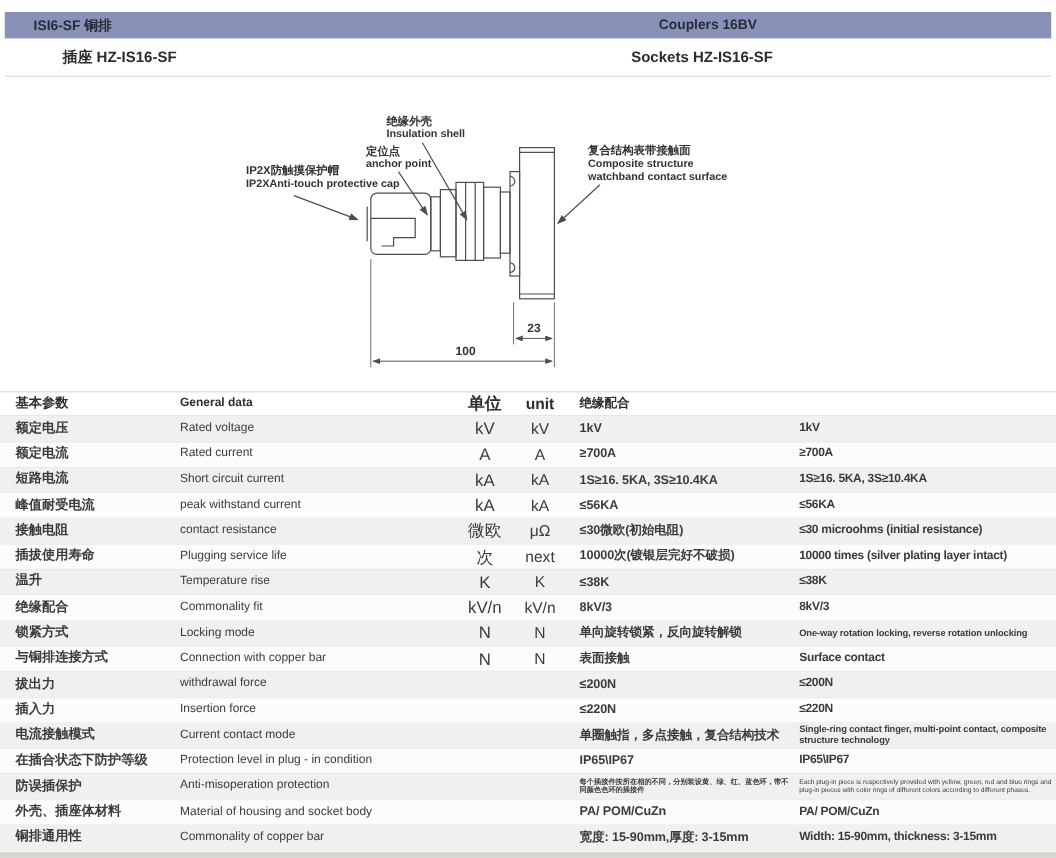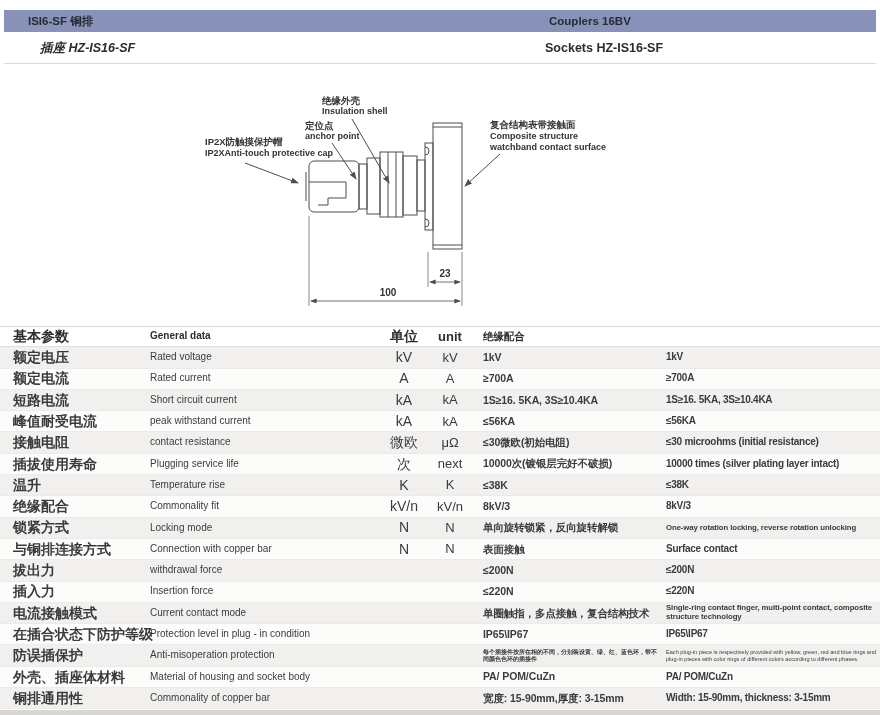--- a/index.html
+++ b/index.html
@@ -13,41 +13,41 @@
     position:absolute;left:4px;right:4px;top:10px;height:22px;
     background:#8892b8;display:flex;align-items:center;
     font-size:11.5px;font-weight:700;color:#262b36;
   }
   .topbar .left{margin-left:24px;}
   .topbar .right{position:absolute;left:545px;}
   .subtitle{
     position:absolute;left:0;right:0;top:36px;height:24px;
     display:flex;align-items:center;font-size:12.5px;font-weight:700;color:#2c2c2c;
   }
-  .subtitle .left{margin-left:40px;font-style:italic;}
-  .subtitle .right{position:absolute;left:545px;}
+  .subtitle .left{margin-left:52px;}
+  .subtitle .right{position:absolute;left:526px;}
   .subdivider{position:absolute;left:4px;right:4px;top:63px;height:1px;background:#dcdbd9;}
   
   .diagram{position:absolute;left:0;top:64px;width:880px;height:262px;}
   .diagram svg{display:block;}
   .dlbl-cn{font-size:9.5px;font-weight:700;fill:#333;}
   .dlbl-en{font-size:9px;font-weight:700;fill:#333;}
   .ddim{font-size:10px;font-weight:700;fill:#333;}
   
   .spec{position:absolute;left:0;top:326px;width:880px;}
   .trow{
     display:flex;align-items:center;height:21.3px;box-sizing:border-box;
     border-bottom:1px solid #edebe9;
   }
   .trow.odd{background:#f1f0ee;}
   .trow.even{background:#fcfcfb;}
   .thead{background:#ffffff;border-top:1px solid #dbd9d7;border-bottom:1px solid #e2e0de;}
   .thead .c{font-weight:700;color:#2e2e2e;}
   .c{box-sizing:border-box;padding:0 2px;white-space:nowrap;line-height:1.05;}
-  .c1{width:148px;padding-left:13px;font-weight:700;font-size:14px;}
+  .c1{width:148px;padding-left:13px;font-weight:700;font-size:11px;}
   .c2{width:235px;font-weight:400;font-size:10px;}
   .c3{width:42px;text-align:center;font-size:14px;}
   .c4{width:50px;text-align:center;font-size:13px;margin-right:6px;}
   .c5{width:183px;font-weight:700;font-size:10.5px;letter-spacing:-0.1px;}
   .c6{flex:1;font-weight:700;font-size:10px;letter-spacing:-0.25px;}
   .c6.sm{font-size:7.8px;line-height:8.6px;white-space:normal;letter-spacing:-0.1px;}
   .c5.tiny{font-size:6px;line-height:7px;white-space:normal;letter-spacing:0;}
   .c6.tiny{font-size:5.6px;line-height:6.6px;white-space:normal;font-weight:400;letter-spacing:0;}
   .bottomstrip{position:absolute;left:0;right:0;bottom:0;height:5px;background:#d8d7d4;}
 </style>

